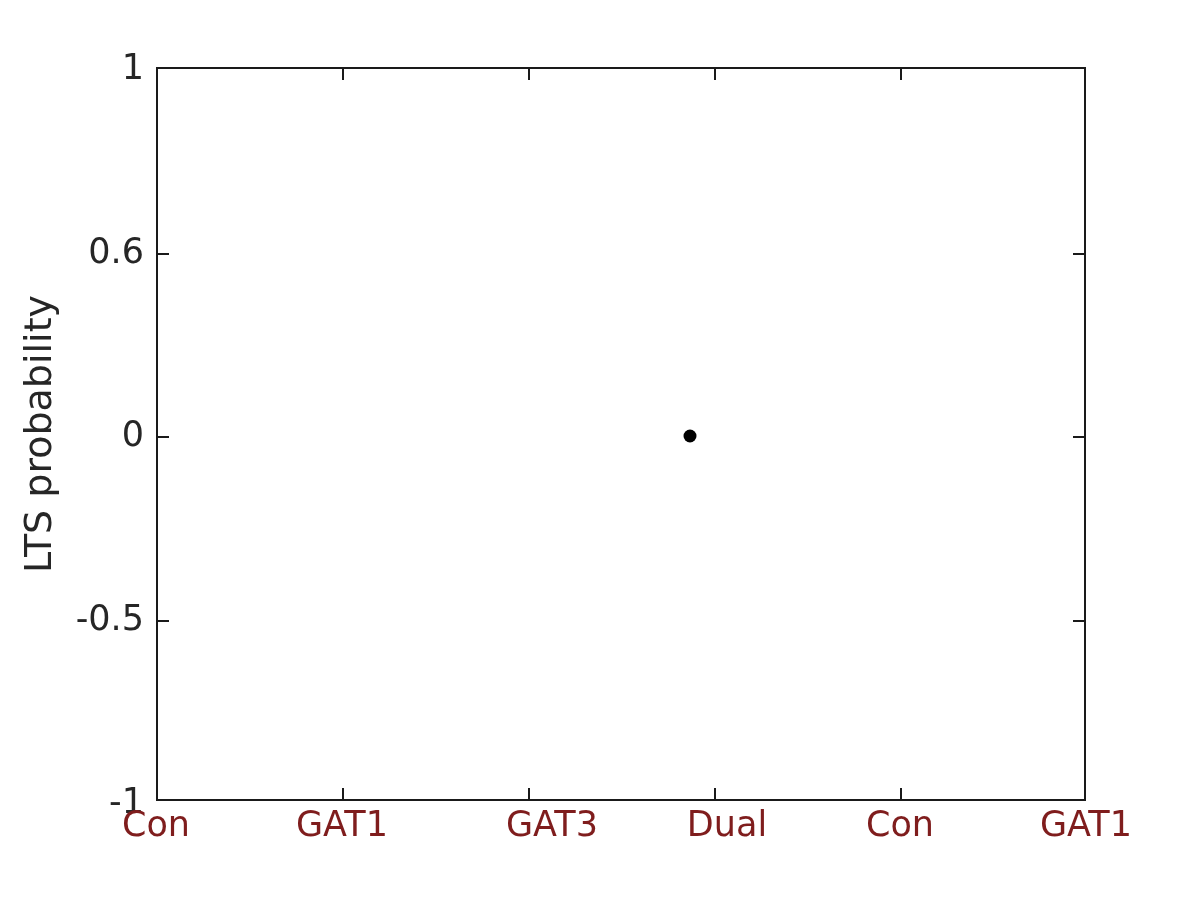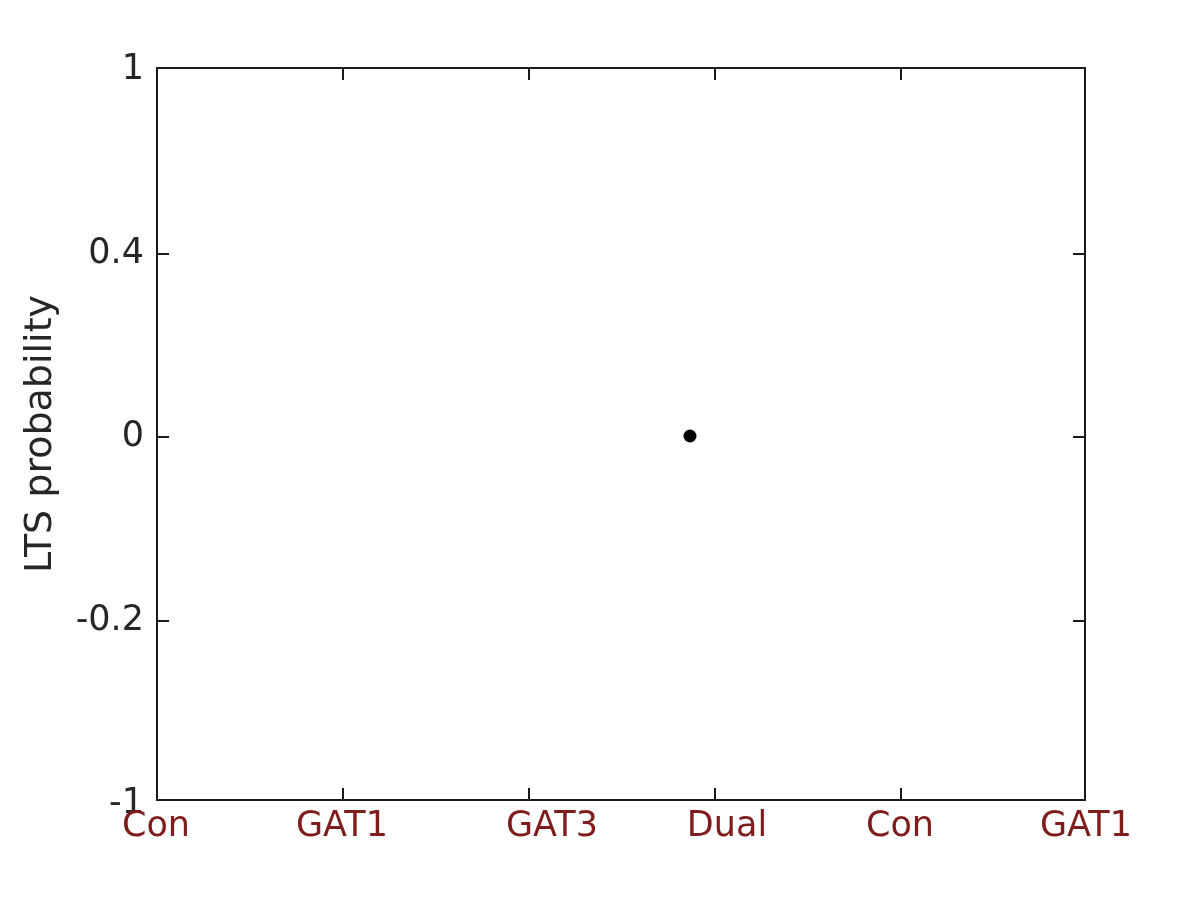--- a/index.html
+++ b/index.html
@@ -110,23 +110,23 @@
   }
 </style>
 </head>
 <body>
 
 <div id="figure">
 
   <div id="ylabel">LTS probability</div>
 
   <div class="yticklabel" style="top:67px;">1</div>
-  <div class="yticklabel" style="top:251px;">0.4</div>
+  <div class="yticklabel" style="top:251px;">0.6</div>
   <div class="yticklabel" style="top:434px;">0</div>
-  <div class="yticklabel" style="top:618px;">-0.2</div>
+  <div class="yticklabel" style="top:618px;">-0.5</div>
   <div class="yticklabel" style="top:801px;">-1</div>
 
   <div class="xticklabel" style="left:156px;">Con</div>
   <div class="xticklabel" style="left:342px;">GAT1</div>
   <div class="xticklabel" style="left:552px;">GAT3</div>
   <div class="xticklabel" style="left:727px;">Dual</div>
   <div class="xticklabel" style="left:900px;">Con</div>
   <div class="xticklabel" style="left:1086px;">GAT1</div>
 
   <div id="plot-area">

